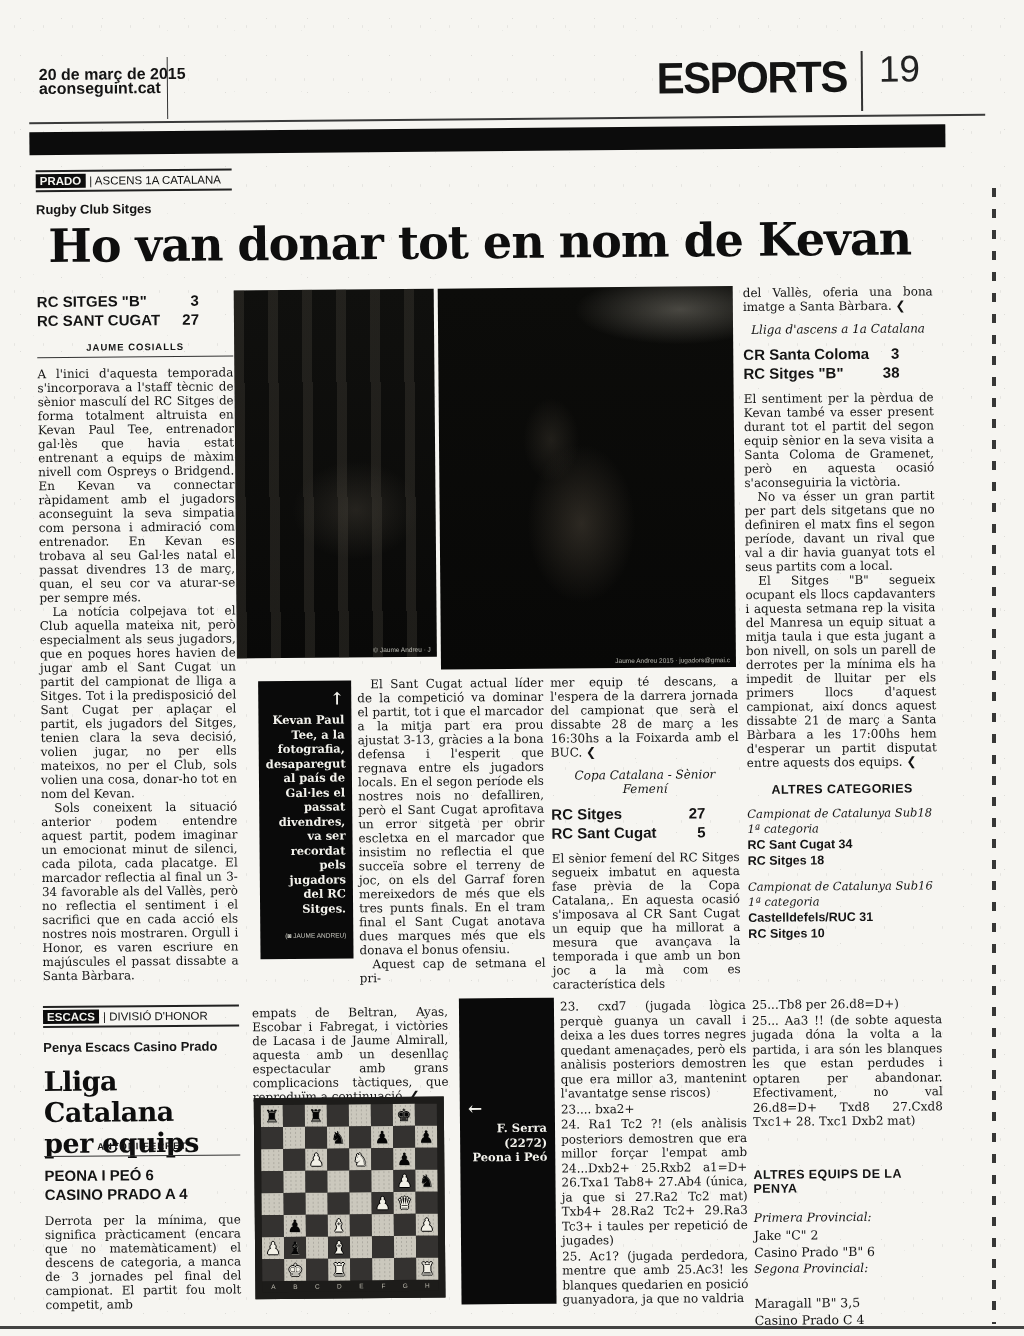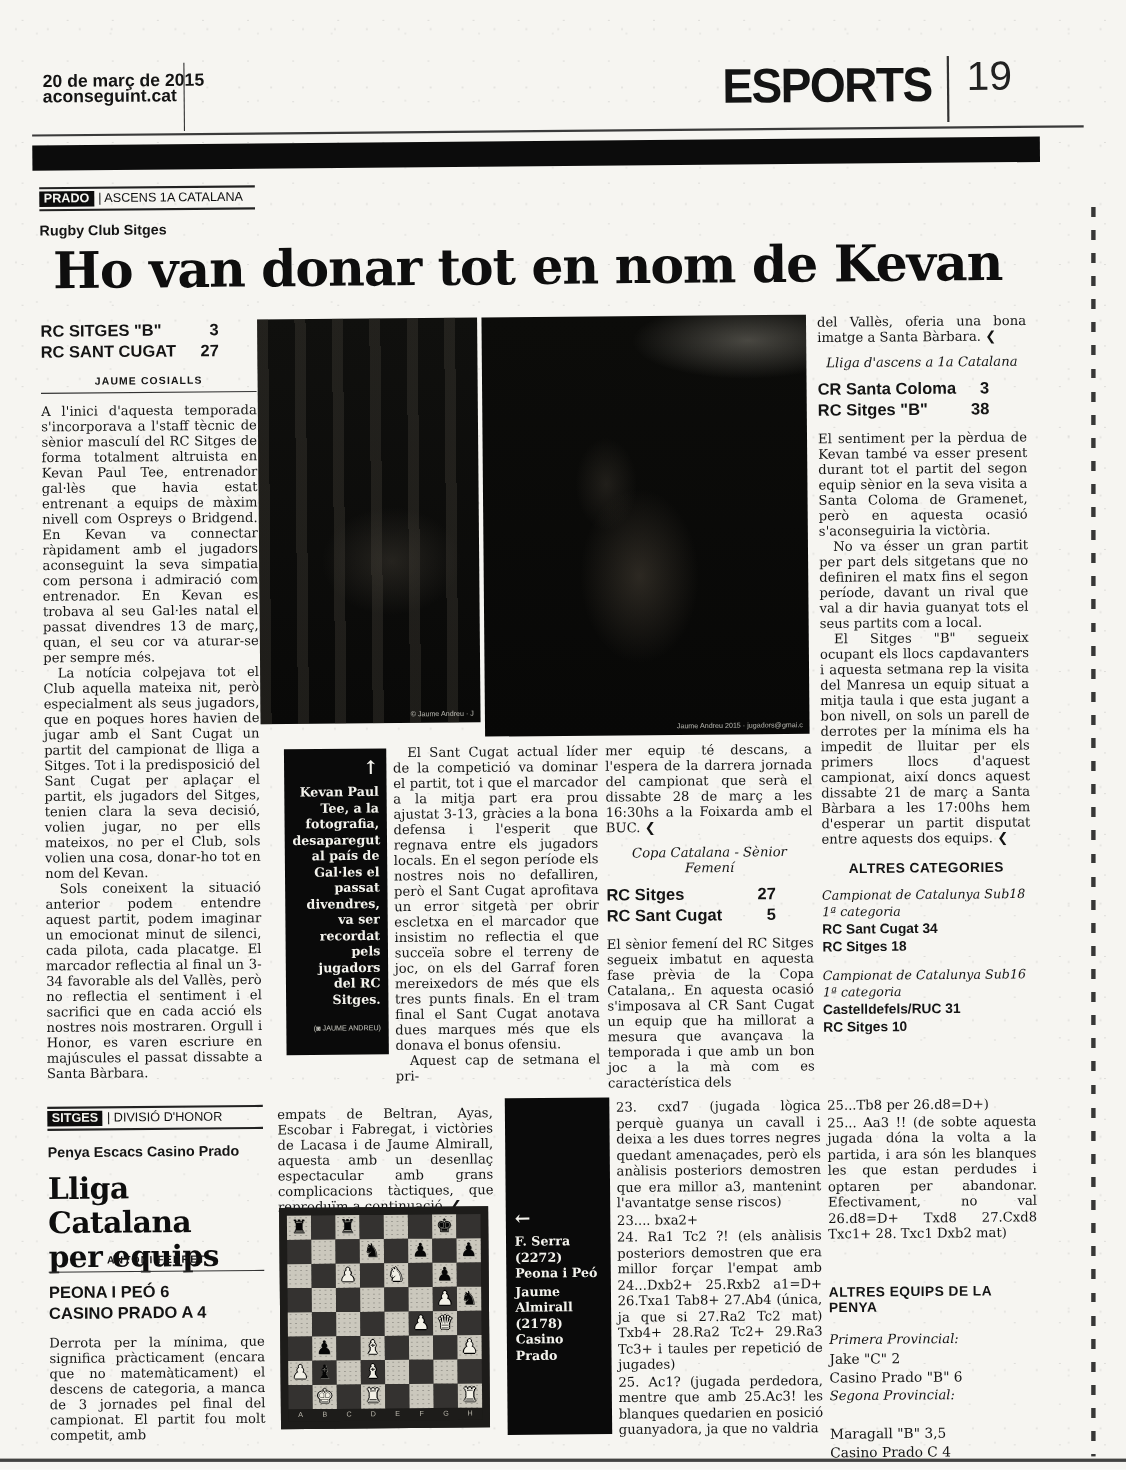--- a/index.html
+++ b/index.html
@@ -197,21 +197,21 @@
       </div>
       <div style="margin-top:11px;">
         <div class="catline-title">Campionat de Catalunya Sub16</div>
         <div class="catline-title">1ª categoria</div>
         <div class="catline-team">Castelldefels/RUC 31</div>
         <div class="catline-team">RC Sitges 10</div>
       </div>
     </div>
 
     <div class="ab kicker" style="left:40px;top:1002px;width:196px;">
-      <span class="tag">SITGES</span><span class="ksub">| DIVISIÓ D'HONOR</span>
+      <span class="tag">ESCACS</span><span class="ksub">| DIVISIÓ D'HONOR</span>
     </div>
     <div class="ab clubline" style="left:40px;top:1036px;">Penya Escacs Casino Prado</div>
     <div class="ab headline2" style="left:40px;top:1062px;width:210px;">
       <div>Lliga Catalana</div>
       <div>per equips</div>
     </div>
     <div class="ab byline" style="left:40px;top:1137px;width:196px;">ANTONI FERRET</div>
     <div class="ab score" style="left:40px;top:1162px;width:196px;">
       <div>PEONA I PEÓ 6</div>
       <div>CASINO PRADO A 4</div>
@@ -355,22 +355,21 @@
           <div>D</div>
           <div>E</div>
           <div>F</div>
           <div>G</div>
           <div>H</div>
         </div>
       </div>
 
     <div class="ab capbox" style="left:456px;top:998px;width:95px;height:306px;padding:100px 8px 8px 8px;box-sizing:border-box;text-align:left;">
       <span class="arrow">←</span>
-      <div class="captext" style="margin-top:3px;">F. Serra (2272) Peona i Peó</div>
-      <div class="captext" style="margin-top:2px;">Jaume Almirall (2178) Casino Prado</div>
+      <div class="captext" style="margin-top:3px;text-align:right;">F. Serra (2272) Peona i Peó</div>
     </div>
 
     <div class="ab moves" style="left:557px;top:1000px;width:186px;text-align:justify;">
       <p>23. cxd7 (jugada lògica perquè guanya un cavall i deixa a les dues torres negres quedant amenaçades, però els anàlisis posteriors demostren que era millor a3, mantenint l'avantatge sense riscos)</p>
       <p>23.... bxa2+</p>
       <p>24. Ra1 Tc2 ?! (els anàlisis  posteriors demostren que era millor forçar l'empat amb 24...Dxb2+ 25.Rxb2  a1=D+  26.Txa1 Tab8+ 27.Ab4 (única, ja que si 27.Ra2 Tc2 mat) Txb4+  28.Ra2  Tc2+ 29.Ra3 Tc3+ i taules per repetició de jugades)</p>
       <p>25. Ac1? (jugada perdedora, mentre que amb 25.Ac3! les blanques quedarien en posició guanyadora, ja que no valdria</p>
     </div>
 
     <div class="ab" style="left:749px;top:1000px;width:190px;">

